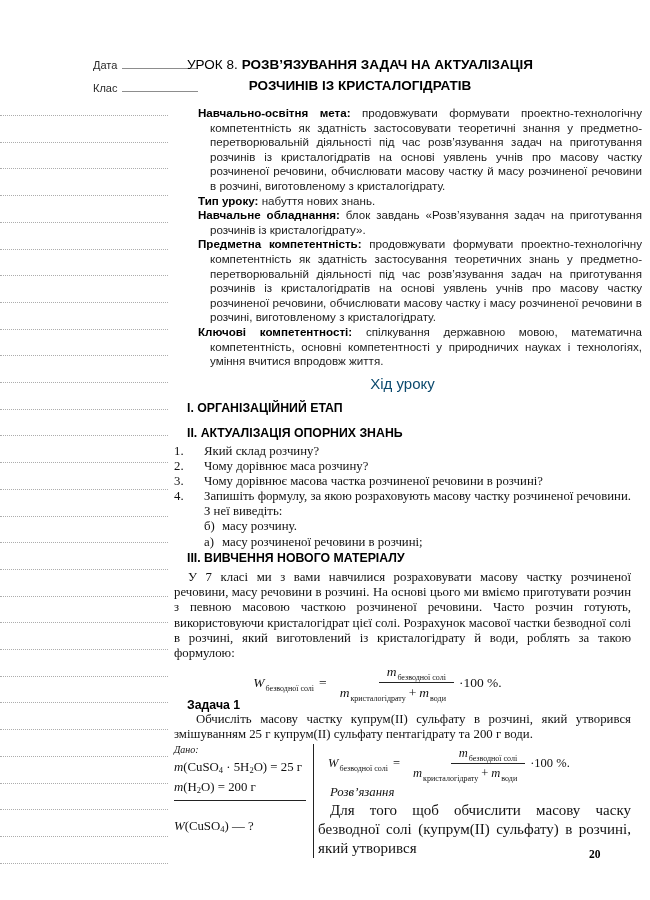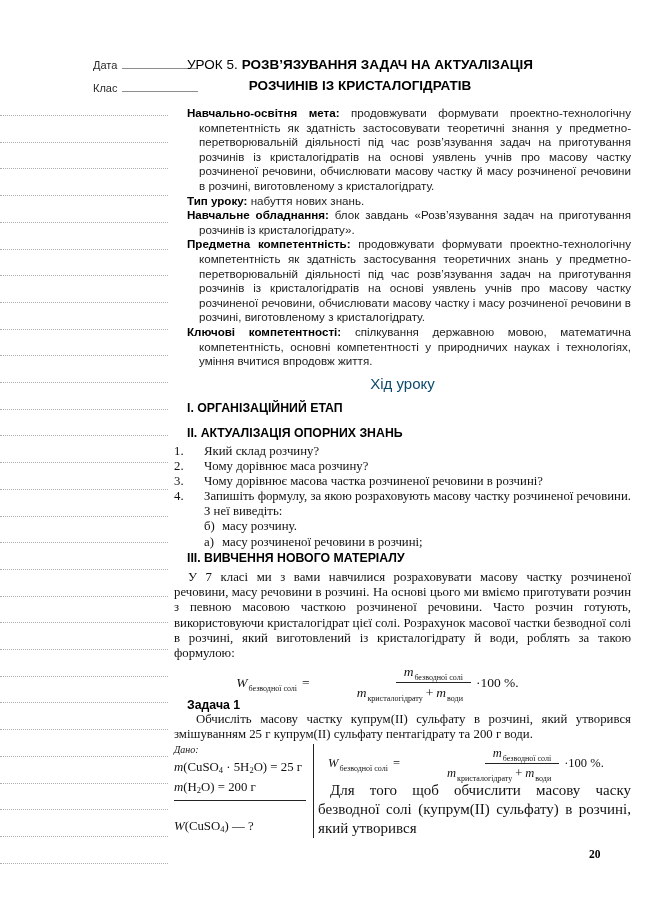--- a/index.html
+++ b/index.html
@@ -11,21 +11,21 @@
   .margin-line { position:absolute; left:0; width:168px; height:0; border-top:1px dotted #adadad; }
   .blank-row { position:absolute; left:93px; font-size:11px; color:#2a2a2a; white-space:nowrap; }
   .blank-line { display:inline-block; width:76px; height:11px; border-bottom:1px solid #8d8d8d; margin-left:5px; }
 
   
   .title { position:absolute; left:90px; top:55px; width:540px; text-align:center;
            font-weight:bold; font-size:13.5px; line-height:20.5px; color:#000; }
   .title .prefix { font-weight:normal; margin-right:4px; }
 
   
-  .meta { position:absolute; left:187px; top:106px; width:444px; font-size:11.6px; line-height:14.6px;
+  .meta { position:absolute; left:198px; top:106px; width:444px; font-size:11.6px; line-height:14.6px;
           text-align:justify; color:#1c1c1c; }
   .meta p { padding-left:12px; text-indent:-12px; }
   .meta b { color:#000; }
 
   .serif { font-family:"Liberation Serif", serif; color:#111; }
 
   .hid-uroku { position:absolute; left:174px; top:375px; width:457px; text-align:center;
                font-size:15px; color:#0c4a6e; }
 
   .stage { position:absolute; left:187px; font-weight:bold; font-size:12.3px; color:#000;
@@ -41,21 +41,21 @@
            line-height:15.2px; text-align:justify; text-indent:14px; }
 
   
   .formula-wrap { position:absolute; left:174px; top:664px; width:457px; display:flex; justify-content:center; }
   .formula { display:flex; align-items:center; font-size:13.5px; transform:translateX(-25px); }
   .fv { font-style:italic; }
   .fsub { font-size:8px; line-height:0; position:relative; top:4px; margin-left:1px; white-space:nowrap; }
   .feq { margin:0 5px; }
   .frac { display:inline-flex; flex-direction:column; align-items:flex-end; }
   .fnum { padding:0 8px 2px 8px; border-bottom:1px solid #222; white-space:nowrap; }
-  .fden { padding:2px 8px 0 8px; white-space:nowrap;margin-left:34px; }
+  .fden { padding:2px 8px 0 8px; white-space:nowrap; }
   .fplus { margin:0 3px; }
   .fsuffix { margin-left:5px; white-space:nowrap; }
 
   .task-title { position:absolute; left:187px; top:698px; font-weight:bold; font-size:12.3px; color:#000; }
   .task-text { position:absolute; left:174px; top:712px; width:457px; font-size:12.8px;
                line-height:15.2px; text-align:justify; text-indent:22px; }
 
   
   .dano { position:absolute; left:174px; top:744px; width:457px; display:flex; align-items:stretch; }
   .dano-left { flex:0 0 139px; width:139px; padding-right:6px; }
@@ -110,21 +110,21 @@
     </div>
 
   <div class="blank-row" style="top:58px">
     <span>Дата</span><span class="blank-line"></span>
   </div>
   <div class="blank-row" style="top:81px">
     <span>Клас</span><span class="blank-line"></span>
   </div>
 
   <div class="title">
-    <span class="prefix">УРОК 5.</span><span>РОЗВ’ЯЗУВАННЯ ЗАДАЧ НА АКТУАЛІЗАЦІЯ</span><br>
+    <span class="prefix">УРОК 8.</span><span>РОЗВ’ЯЗУВАННЯ ЗАДАЧ НА АКТУАЛІЗАЦІЯ</span><br>
     <span>РОЗЧИНІВ ІЗ КРИСТАЛОГІДРАТІВ</span>
   </div>
 
   <div class="meta">
     <p><b>Навчально-освітня мета:</b> <span>продовжувати формувати проектно-технологічну компетентність як здатність застосовувати теоретичні знання у предметно-перетворювальній діяльності під час розв’язування задач на приготування розчинів із кристалогідратів на основі уявлень учнів про масову частку розчиненої речовини, обчислювати масову частку й масу розчиненої речовини в розчині, виготовленому з кристалогідрату.</span></p>
     <p><b>Тип уроку:</b> <span>набуття нових знань.</span></p>
     <p><b>Навчальне обладнання:</b> <span>блок завдань «Розв’язування задач на приготування розчинів із кристалогідрату».</span></p>
     <p><b>Предметна компетентність:</b> <span>продовжувати формувати проектно-технологічну компетентність як здатність застосування теоретичних знань у предметно-перетворювальній діяльності під час розв’язування задач на приготування розчинів із кристалогідратів на основі уявлень учнів про масову частку розчиненої речовини, обчислювати масову частку і масу розчиненої речовини в розчині, виготовленому з кристалогідрату.</span></p>
     <p><b>Ключові компетентності:</b> <span>спілкування державною мовою, математична компетентність, основні компетентності у природничих науках і технологіях, уміння вчитися впродовж життя.</span></p>
   </div>
@@ -173,19 +173,20 @@
     <div class="dano-right">
       <div class="sol-formula">
         <span><span class="fv">W</span><span class="fsub">безводної солі</span></span>
         <span class="feq">=</span>
         <span class="frac">
           <span class="fnum"><span class="fv">m</span><span class="fsub">безводної солі</span></span>
           <span class="fden"><span class="fv">m</span><span class="fsub">кристалогідрату</span><span class="fplus">+</span><span class="fv">m</span><span class="fsub">води</span></span>
         </span>
         <span class="fsuffix">·100 %.</span>
       </div>
+      <div class="sol-label">Розв’язання</div>
       <div class="sol-text">Для того щоб обчислити масову часку безводної солі (купрум(II) сульфату) в розчині, який утворився</div>
     </div>
   </div>
 
   <div class="pagenum">20</div>
 
 </div>
 
 </body></html>

